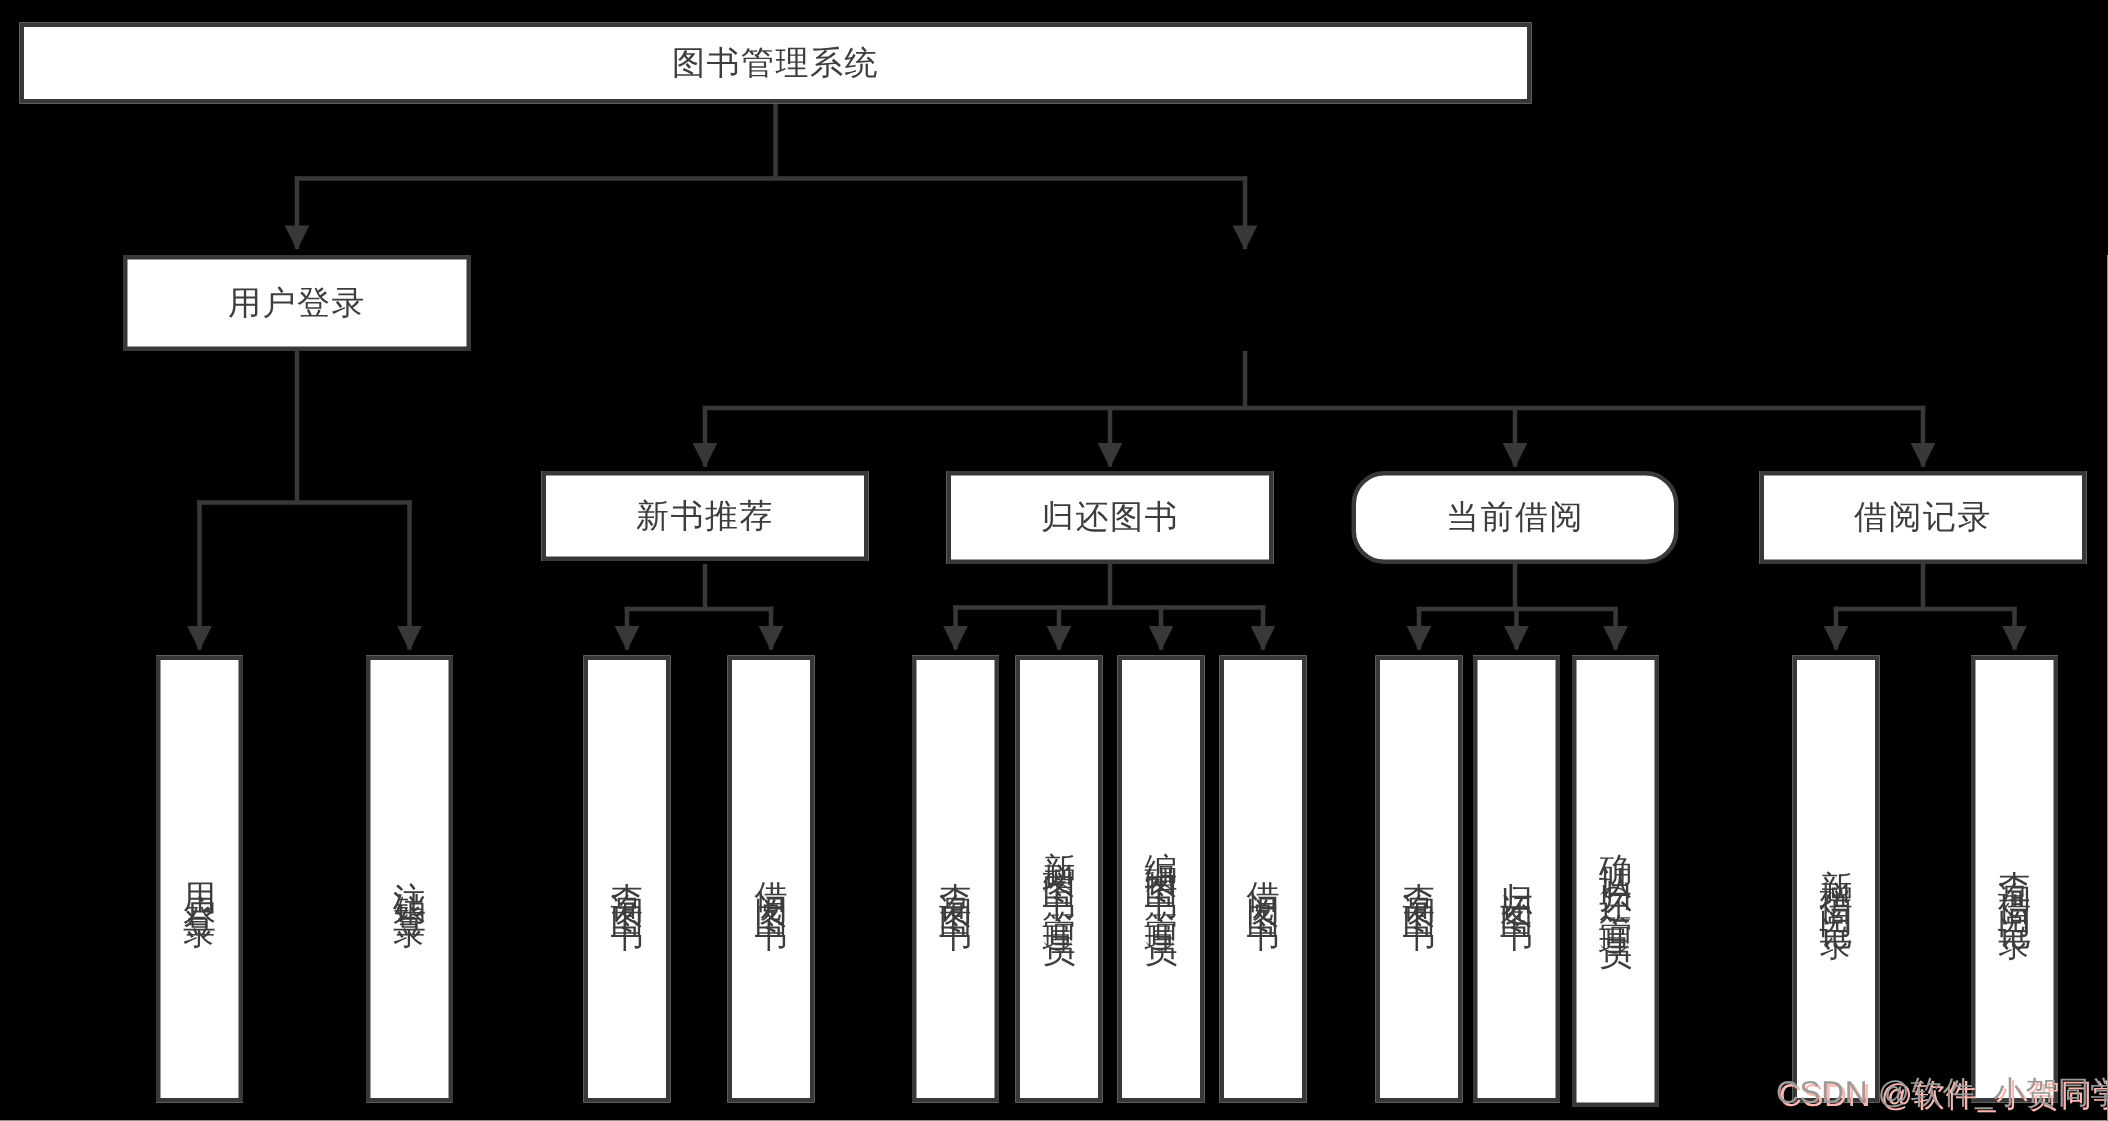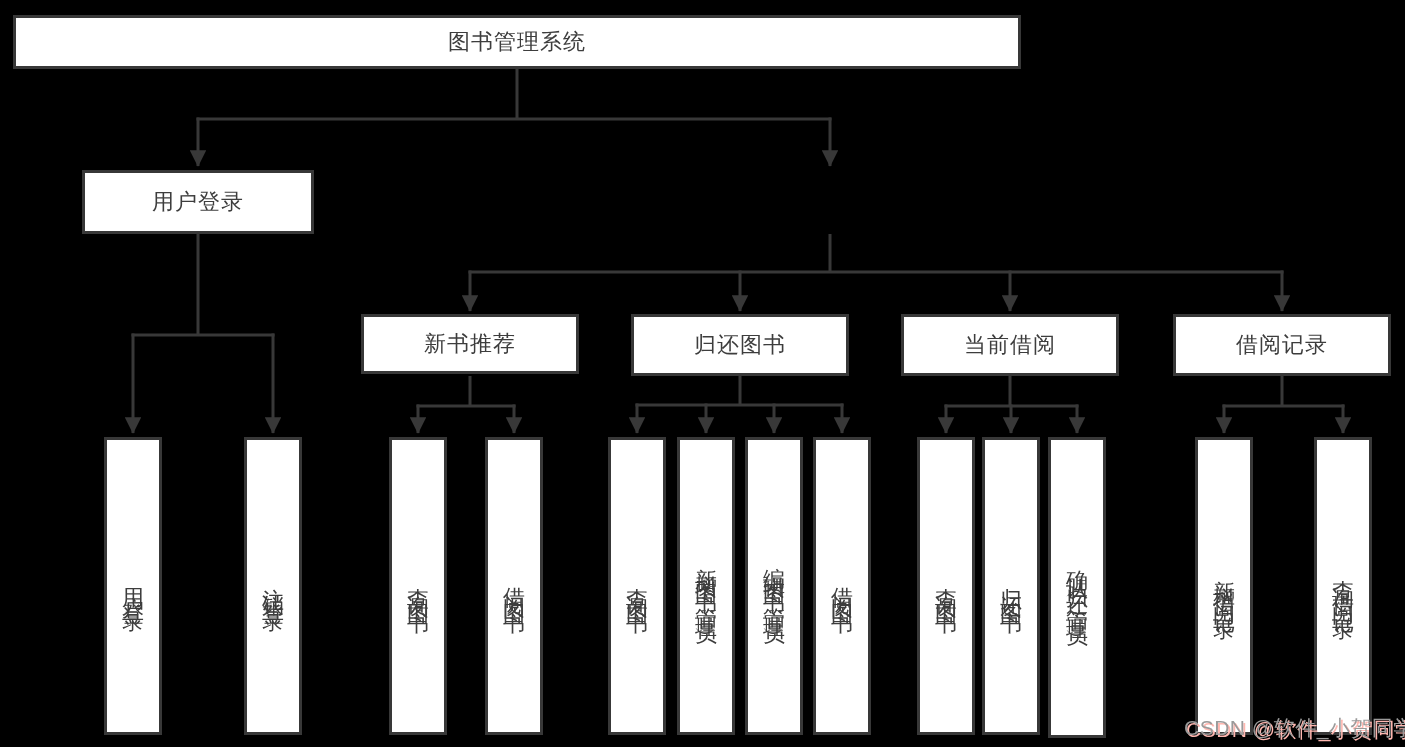--- a/index.html
+++ b/index.html
@@ -117,21 +117,21 @@
   <div class="node" style="left:82px; top:170px; width:232px; height:64px;">
     <span>用户登录</span>
   </div>
 
   <div class="node" style="left:361px; top:314px; width:218px; height:60px;">
     <span>新书推荐</span>
   </div>
   <div class="node" style="left:631px; top:314px; width:218px; height:62px;">
     <span>归还图书</span>
   </div>
-  <div class="node" style="left:901px; top:314px; width:218px; height:62px;">
+  <div class="node" style="left:901px; top:314px; width:218px; height:62px;border-radius:22px;">
     <span>当前借阅</span>
   </div>
   <div class="node" style="left:1173px; top:314px; width:218px; height:62px;">
     <span>借阅记录</span>
   </div>
 
   <div class="node leaf" style="left:104px; top:437px; width:58px; height:298px;">
     <span class="vtext">用户登录</span>
   </div>
   <div class="node leaf" style="left:244px; top:437px; width:58px; height:298px;">

